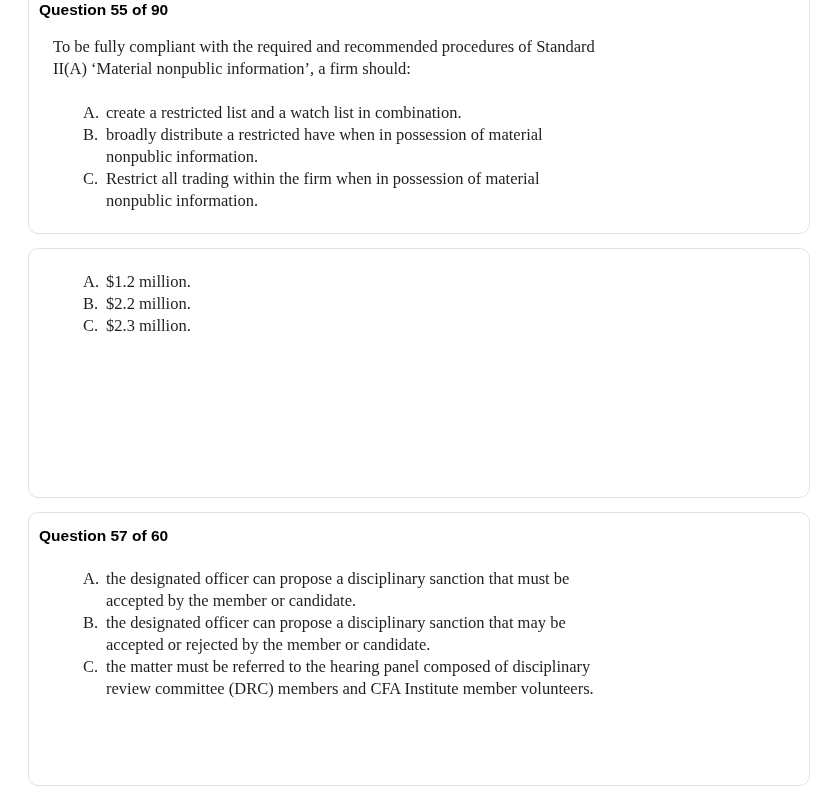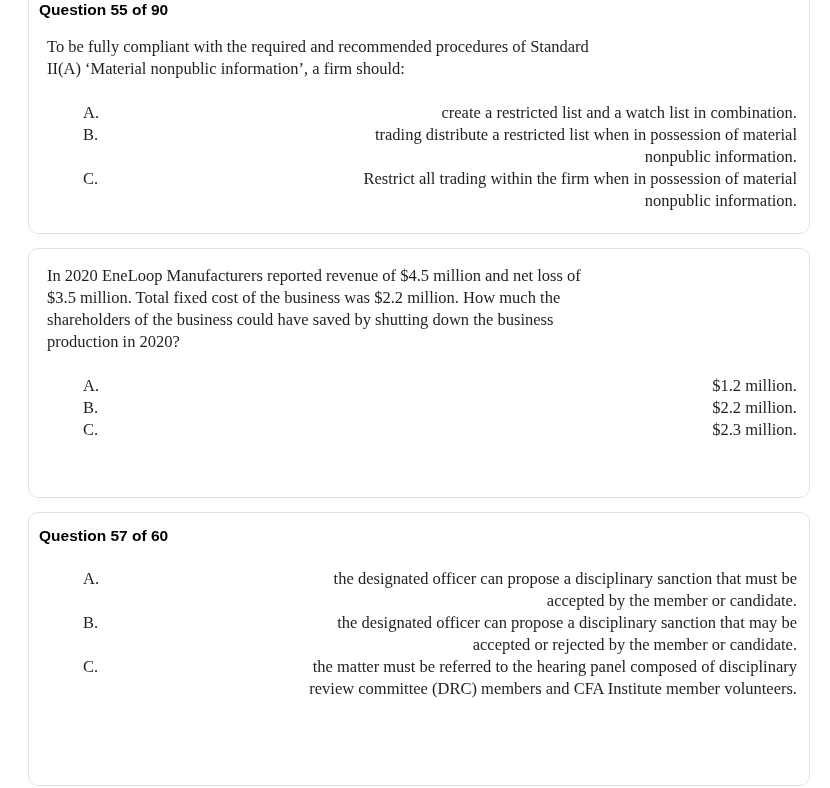--- a/index.html
+++ b/index.html
@@ -34,21 +34,21 @@
 
   .q-header {
     margin: 13px 10px 0 10px;
     font-family: "Liberation Sans", "DejaVu Sans", sans-serif;
     font-weight: bold;
     font-size: 15.5px;
     line-height: 20px;
     color: #000000;
   }
   .q-text {
-    margin: 16px 24px 0 18px;
+    margin: 16px 24px 0 24px;
     font-family: "Liberation Serif", "DejaVu Serif", serif;
     font-size: 16.5px;
     line-height: 22px;
     color: #1f1f1f;
     white-space: pre-line;
   }
   .options {
     margin: 22px 12px 0 54px;
     padding: 0;
     list-style: none;
@@ -61,55 +61,50 @@
     line-height: 22px;
     color: #1f1f1f;
   }
   .opt-label {
     flex: none;
     width: 23px;
   }
   .opt-text {
     flex: 1;
     white-space: pre-line;
-    text-align: right;
   }
 </style>
 </head>
 <body>
 
 <div class="stage">
 
   <section class="question-card card-1">
     <h2 class="q-header">Question 55 of 90</h2>
     <p class="q-text">To be fully compliant with the required and recommended procedures of Standard
 II(A) ‘Material nonpublic information’, a firm should:</p>
     <ul class="options">
       <li class="option">
         <span class="opt-label">A.</span>
         <span class="opt-text">create a restricted list and a watch list in combination.</span>
       </li>
       <li class="option">
         <span class="opt-label">B.</span>
-        <span class="opt-text">trading distribute a restricted list when in possession of material
+        <span class="opt-text">broadly distribute a restricted have when in possession of material
 nonpublic information.</span>
       </li>
       <li class="option">
         <span class="opt-label">C.</span>
         <span class="opt-text">Restrict all trading within the firm when in possession of material
 nonpublic information.</span>
       </li>
     </ul>
   </section>
 
   <section class="question-card card-2">
-    <p class="q-text">In 2020 EneLoop Manufacturers reported revenue of $4.5 million and net loss of
-$3.5 million. Total fixed cost of the business was $2.2 million. How much the
-shareholders of the business could have saved by shutting down the business
-production in 2020?</p>
     <ul class="options">
       <li class="option">
         <span class="opt-label">A.</span>
         <span class="opt-text">$1.2 million.</span>
       </li>
       <li class="option">
         <span class="opt-label">B.</span>
         <span class="opt-text">$2.2 million.</span>
       </li>
       <li class="option">

